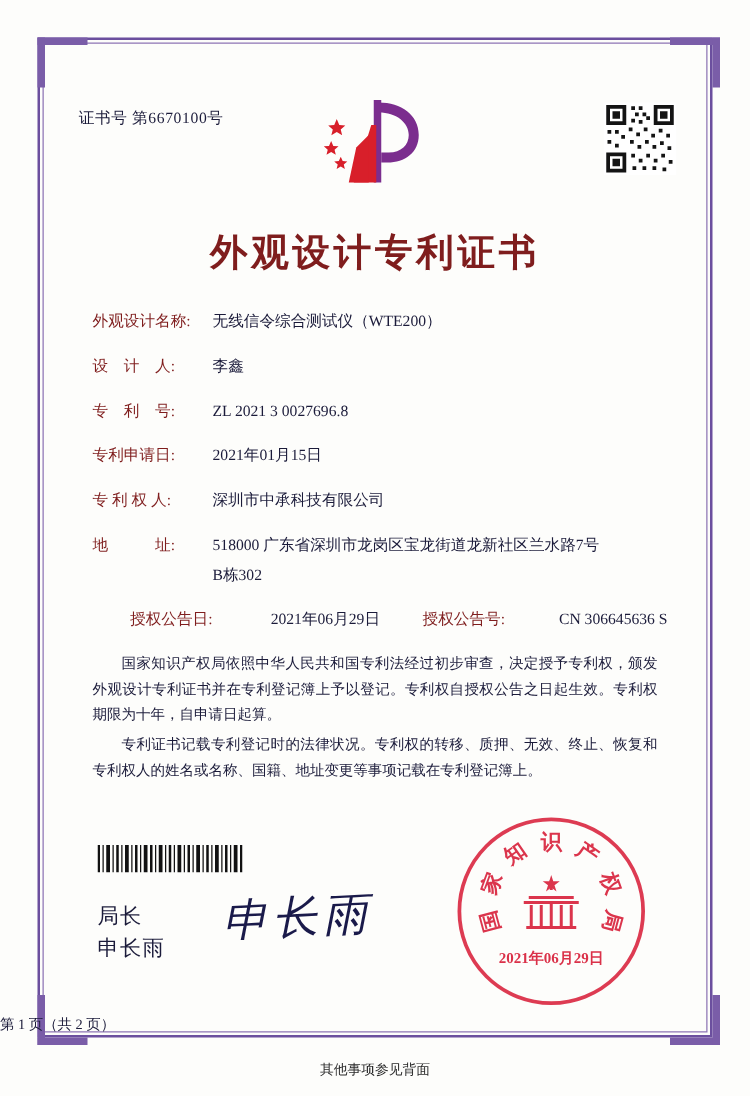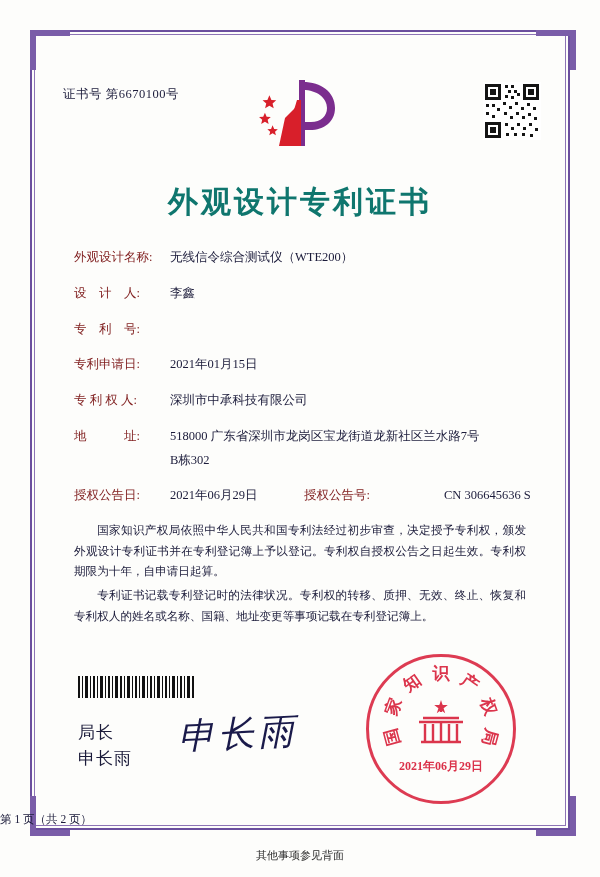--- a/index.html
+++ b/index.html
@@ -80,21 +80,21 @@
 
   .title {
     position: absolute;
     left: 0;
     top: 182px;
     width: 600px;
     text-align: center;
     font-size: 30px;
     font-weight: bold;
     letter-spacing: 3px;
-    color: #0f766e;
+    color: #7f1d1d;
   }
 
   .fields {
     position: absolute;
     left: 74px;
     top: 248px;
     width: 460px;
     font-size: 12.5px;
     line-height: 1.5;
   }
@@ -109,21 +109,21 @@
     color: #7f1d1d;
   }
   .field-label.w1 { width: 96px; }
   .field-label.w2 { width: 96px; }
   .field-value {
     flex: 1 1 auto;
     color: #1b1b3a;
   }
   .field-value .line2 { display: block; margin-top: 5px; }
 
-  .row-split { display: flex; align-items: flex-start; margin-bottom: 14px; }
+  .row-split { display: flex; align-items: flex-start; margin-bottom: 14px; text-align: right; }
   .split-left { width: 230px; display: flex; }
   .split-right { flex: 1 1 auto; display: flex; gap: 40px; }
   .split-right .field-label { width: 100px; }
 
   .body-text {
     position: absolute;
     left: 74px;
     top: 521px;
     width: 452px;
     font-size: 11.6px;
@@ -314,20 +314,21 @@
       <div class="field-value">无线信令综合测试仪（WTE200）</div>
     </div>
 
     <div class="field-row">
       <div class="field-label w1">设　计　人:</div>
       <div class="field-value">李鑫</div>
     </div>
 
     <div class="field-row">
       <div class="field-label w1">专　利　号:</div>
+      <div class="field-value">ZL 2021 3 0027696.8</div>
     </div>
 
     <div class="field-row">
       <div class="field-label w1">专利申请日:</div>
       <div class="field-value">2021年01月15日</div>
     </div>
 
     <div class="field-row">
       <div class="field-label w1">专 利 权 人:</div>
       <div class="field-value">深圳市中承科技有限公司</div>

